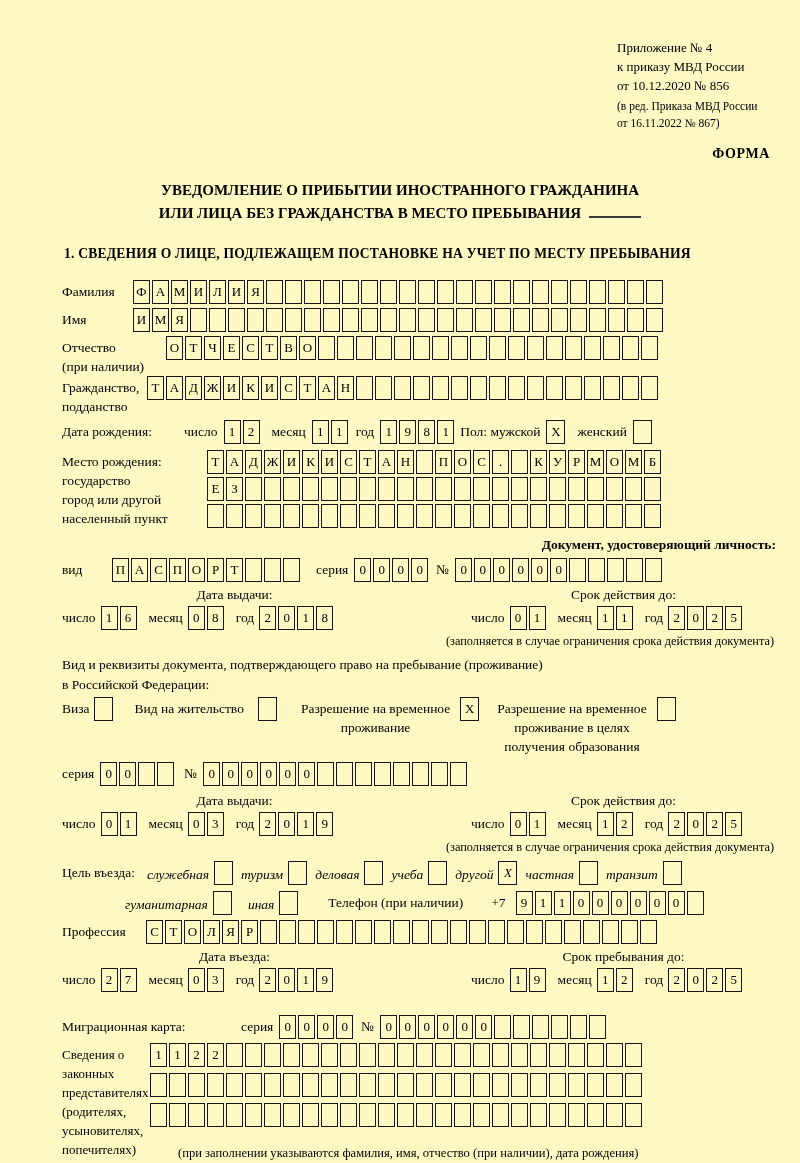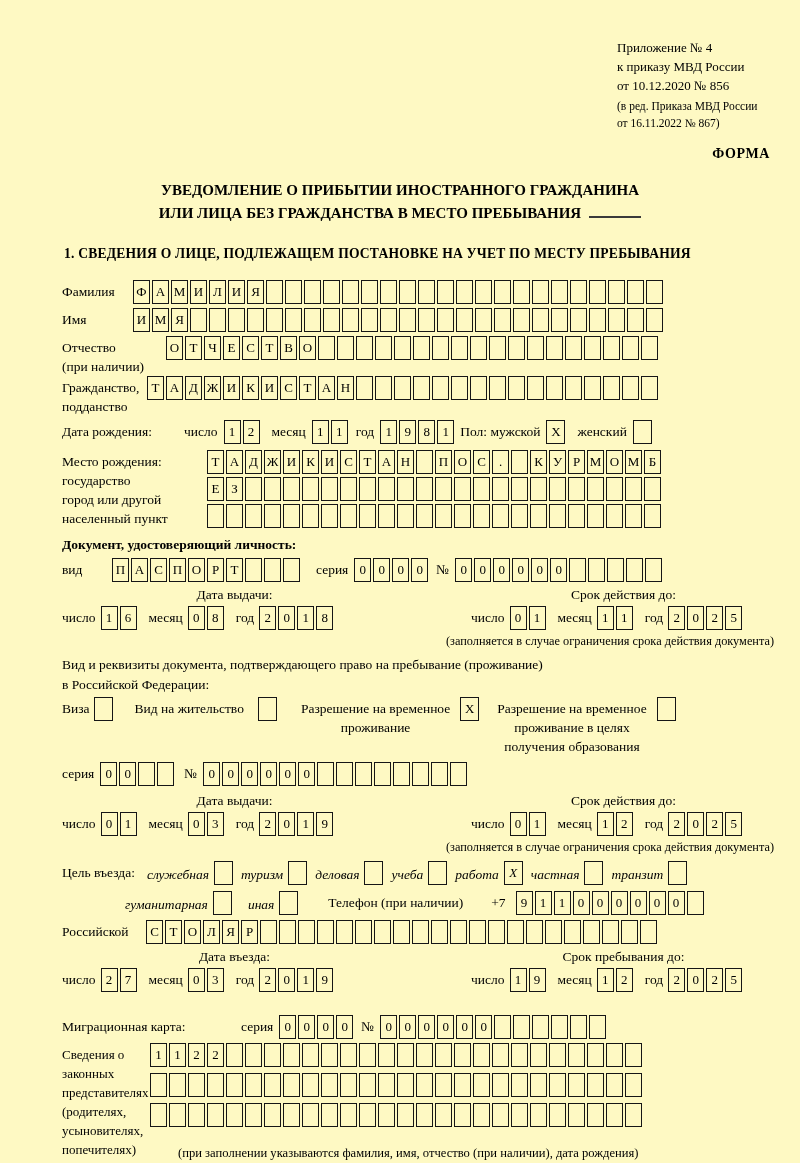--- a/index.html
+++ b/index.html
@@ -23,21 +23,21 @@
   .body { position:absolute; left:62px; top:280px; width:714px; font-size:13.5px; line-height:20px; }
   .cells { white-space:nowrap; display:inline-block; }
   .cell { display:inline-block; width:17px; height:24px; border:1.6px solid #161616;
           margin-right:2px; text-align:center; line-height:21px; font-size:13px; vertical-align:top; }
   .cbox { display:inline-block; width:19px; height:24px; border:1.6px solid #161616;
           text-align:center; line-height:21px; font-size:13px; vertical-align:top; flex:none; }
   .frow { display:flex; align-items:flex-start; margin-bottom:4px; }
   .lblcol { flex:none; padding-top:2px; }
   .lbl2 { line-height:19px; }
   .mr6 { margin-right:6px; } .ml10{ margin-left:10px; }
-  .center-bold { text-align:left; font-weight:bold; margin:2px 0 3px 0; }
+  .center-bold { text-align:right; font-weight:bold; margin:2px 0 3px 0; }
   
   .dates { display:flex; justify-content:space-between; }
   .dcol-l { width:345px; } .dcol-r { width:305px; }
   .dhead { text-align:center; margin-bottom:1px; }
   .dflds { display:flex; align-items:flex-start; }
   .dflds .t { margin:2px 5px 0 0; flex:none; }
   .dflds .g { margin-right:10px; }
   .dnote { text-align:right; font-size:12.3px; margin:1px 2px 4px 0; }
   
   .optrow { display:flex; align-items:flex-start; margin:2px 0 6px 0; }
@@ -242,21 +242,21 @@
         </span>
       <span class="popt">
           <span class="t">деловая</span>
           <span class="cbox"></span>
         </span>
       <span class="popt">
           <span class="t">учеба</span>
           <span class="cbox"></span>
         </span>
       <span class="popt">
-          <span class="t">работа</span>
+          <span class="t">другой</span>
           <span class="cbox">X</span>
         </span>
       <span class="popt">
           <span class="t">частная</span>
           <span class="cbox"></span>
         </span>
       <span class="popt">
           <span class="t">транзит</span>
           <span class="cbox"></span>
         </span>
@@ -270,21 +270,21 @@
       <span class="popt" style="margin-left:16px">
           <span class="t">иная</span>
           <span class="cbox"></span>
         </span>
       <span class="pl" style="margin-left:30px">Телефон (при наличии)</span>
       <span class="pl" style="margin-left:24px">+7</span>
       <span class="cells" style="margin-left:6px"><span class="cell">9</span><span class="cell">1</span><span class="cell">1</span><span class="cell">0</span><span class="cell">0</span><span class="cell">0</span><span class="cell">0</span><span class="cell">0</span><span class="cell">0</span><span class="cell"></span></span>
     </div>
 
     <div class="frow" style="margin-bottom:3px">
-      <div class="lblcol" style="width:84px">Российской</div>
+      <div class="lblcol" style="width:84px">Профессия</div>
       <span class="cells"><span class="cell">С</span><span class="cell">Т</span><span class="cell">О</span><span class="cell">Л</span><span class="cell">Я</span><span class="cell">Р</span><span class="cell"></span><span class="cell"></span><span class="cell"></span><span class="cell"></span><span class="cell"></span><span class="cell"></span><span class="cell"></span><span class="cell"></span><span class="cell"></span><span class="cell"></span><span class="cell"></span><span class="cell"></span><span class="cell"></span><span class="cell"></span><span class="cell"></span><span class="cell"></span><span class="cell"></span><span class="cell"></span><span class="cell"></span><span class="cell"></span><span class="cell"></span></span>
     </div>
 
     <div class="dates" style="margin-bottom:23px">
       <div class="dcol-l">
         <div class="dhead">Дата въезда:</div>
         <div class="dflds">
           <span class="t">число</span>
           <span class="cells g"><span class="cell">2</span><span class="cell">7</span></span>
           <span class="t">месяц</span>

